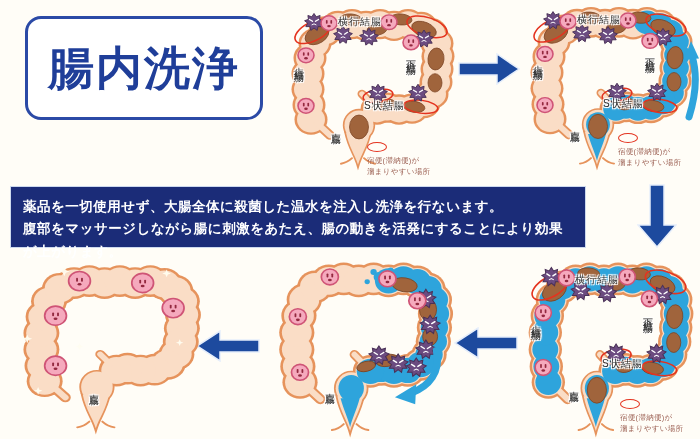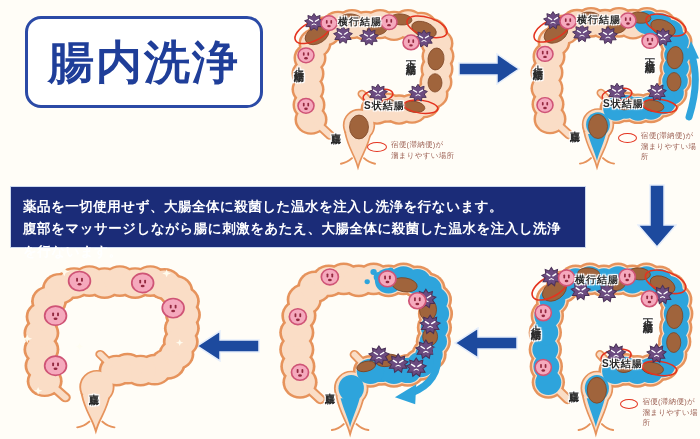--- a/index.html
+++ b/index.html
@@ -5,21 +5,21 @@
   * { margin:0; padding:0; box-sizing:border-box; }
   html,body { width:700px; height:439px; }
   body {
     position:relative;
     background:#fffdf7;
     font-family:"Liberation Sans","DejaVu Sans",sans-serif;
     overflow:hidden;
   }
   
   .title-box {
-    position:absolute; left:25px; top:16px; width:238px; height:92px;
+    position:absolute; left:25px; top:16px; width:238px; height:104px;
     background:#ffffff; border:3px solid #2b4aa6; border-radius:16px;
     display:flex; align-items:center; justify-content:center;
   }
   .title-box h1 {
     font-size:46px; font-weight:bold; color:#1f3e99; letter-spacing:2px;
     line-height:1;
   }
   
   .legend { position:absolute; left:33px; top:130px; height:36px;
     display:flex; align-items:center; gap:10px; }
@@ -31,45 +31,45 @@
     background:#1b2c78; border:1px solid #cdd9ee;
     color:#ffffff; font-weight:bold; font-size:13.5px;
     padding:9px 12px; line-height:1.65; letter-spacing:0.5px;
   }
   
   .step-arrow { position:absolute; }
   
   .stage { position:absolute; }
   .stage svg.colon { position:absolute; left:0; top:0; }
   .anat {
-    position:absolute; font-size:10px; font-weight:bold; color:#2b2b2b;
+    position:absolute; font-size:10px; font-weight:normal; color:#2b2b2b;
     letter-spacing:1px; line-height:1.05; white-space:nowrap;
     text-shadow:0 0 3px #fff,0 0 3px #fff,1px 1px 0 #fff,-1px -1px 0 #fff,1px -1px 0 #fff,-1px 1px 0 #fff;
   }
   .anat.vert { writing-mode:vertical-rl; text-orientation:upright; letter-spacing:2px; }
-  .annot { position:absolute; display:flex; gap:4px; align-items:flex-start; }
+  .annot { position:absolute; display:flex; gap:4px; align-items:flex-start;flex-direction:column; }
   .annot-ellipse {
     display:block; width:20px; height:10px; margin-top:2px;
     border:1.6px solid #e4331f; border-radius:50%;
   }
   .annot-text { font-size:7.5px; line-height:1.4; color:#9b5f52; letter-spacing:0.3px; }
 </style>
 </head>
 <body>
 
 <div class="title-box">
   <h1>腸内洗浄</h1>
 </div>
 
 <div class="legend">
 </div>
 
 <div class="banner">
   <div>薬品を一切使用せず、大腸全体に殺菌した温水を注入し洗浄を行ないます。</div>
-  <div>腹部をマッサージしながら腸に刺激をあたえ、大腸全体に殺菌した温水を注入し洗浄を行ないます。</div>
+  <div>腹部をマッサージしながら腸に刺激をあたえ、腸の動きを活発にすることにより効果が上がります。</div>
 </div>
 
 <svg class="step-arrow" style="left:458px;top:53px" width="62" height="32" viewBox="0 0 62 32">
   <polygon points="1,10 39,10 39,1 61,16 39,31 39,22 1,22" fill="#1d4a9e" stroke="#e6eefb" stroke-width="1.5"></polygon>
 </svg>
 <svg class="step-arrow" style="left:637px;top:184px" width="40" height="64" viewBox="0 0 40 64">
   <polygon points="13,1 27,1 27,41 39,41 20,63 1,41 13,41" fill="#1d4a9e" stroke="#e6eefb" stroke-width="1.5"></polygon>
 </svg>
 <svg class="step-arrow" style="left:454px;top:327px" width="64" height="32" viewBox="0 0 64 32">
   <polygon points="63,10 24,10 24,1 1,16 24,31 24,22 63,22" fill="#1d4a9e" stroke="#e6eefb" stroke-width="1.5"></polygon>

